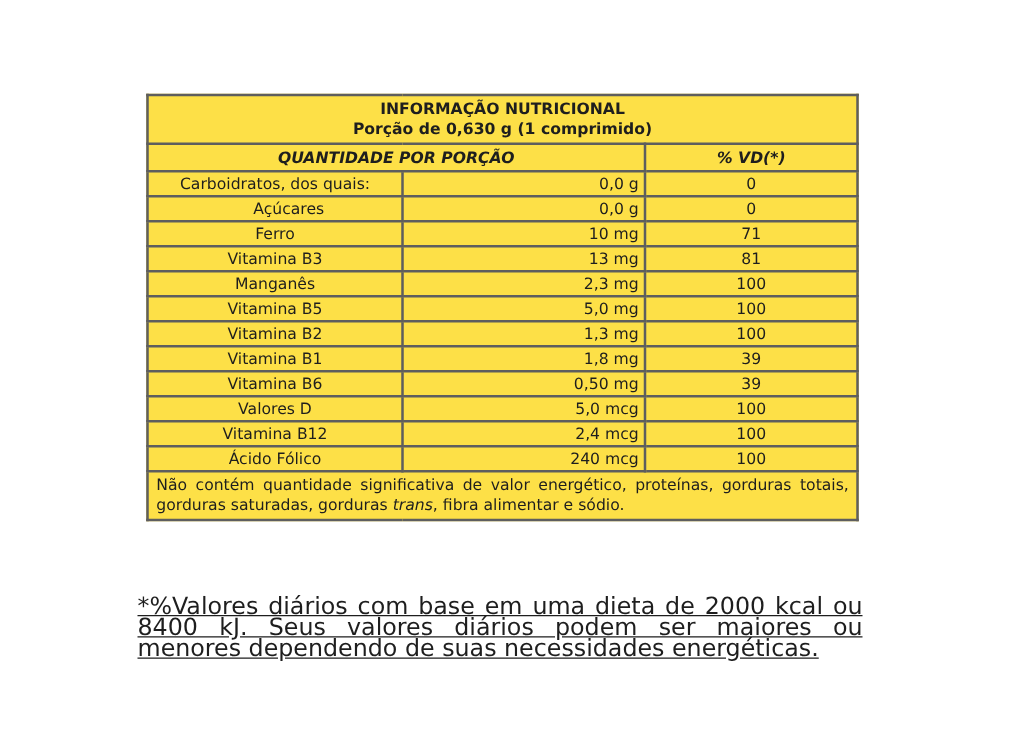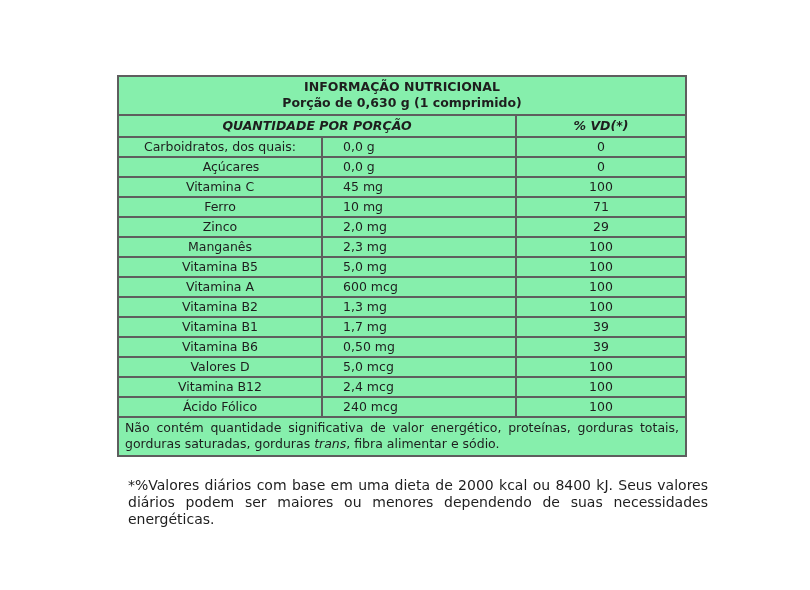--- a/index.html
+++ b/index.html
@@ -14,21 +14,21 @@
     font-family:"DejaVu Sans","Liberation Sans",sans-serif;
     color:var(--text);
   }
   .canvas{position:relative;width:810px;height:590px;background:var(--bg);overflow:hidden;}
 
   table.nutri{
     position:absolute;left:117px;top:75px;
     width:568px;
     border-collapse:collapse;
     table-layout:fixed;
-    background:#86efac;
+    background:#fde047;
   }
   table.nutri th, table.nutri td{
     border:2px solid var(--border);
     font-size:12.5px;
     line-height:16px;
     color:var(--text);
   }
   .title-cell{
     text-align:center;
     font-weight:bold;
@@ -44,38 +44,39 @@
     font-style:italic;
   }
   td.name{
     text-align:center;
     padding:1px 6px;
     height:16px;
     white-space:nowrap;
     overflow:hidden;
   }
   td.name.indent{padding-left:28px;margin-top:36px;}
-  td.amount{text-align:left;padding:1px 20px;}
+  td.amount{text-align:right;padding:1px 4px;}
   td.vd{text-align:center;padding:1px 4px;}
   td.note-cell{
     text-align:justify;
     padding:2px 6px 3px 6px;
     font-size:12.5px;
     line-height:16px;
     margin-top:28px;
   }
   td.note-cell .it{font-style:italic;}
   .footnote{
     position:absolute;
-    left:128px;top:477px;
+    left:110px;top:477px;
     width:580px;
-    font-size:14px;
+    font-size:19px;
     line-height:17px;
     text-align:justify;
     color:var(--text);
+    text-decoration:underline;
   }
 </style>
 </head>
 <body>
 
 <div class="canvas">
 
   <table class="nutri">
     <colgroup>
       <col style="width:204px">
@@ -99,57 +100,47 @@
     <td class="name">Carboidratos, dos quais:</td>
     <td class="amount">0,0 g</td>
     <td class="vd">0</td>
   </tr>
         <tr>
     <td class="name indent">Açúcares</td>
     <td class="amount">0,0 g</td>
     <td class="vd">0</td>
   </tr>
         <tr>
-    <td class="name">Vitamina C</td>
-    <td class="amount">45 mg</td>
-    <td class="vd">100</td>
-  </tr>
-        <tr>
     <td class="name">Ferro</td>
     <td class="amount">10 mg</td>
     <td class="vd">71</td>
   </tr>
         <tr>
-    <td class="name">Zinco</td>
-    <td class="amount">2,0 mg</td>
-    <td class="vd">29</td>
+    <td class="name">Vitamina B3</td>
+    <td class="amount">13 mg</td>
+    <td class="vd">81</td>
   </tr>
         <tr>
     <td class="name">Manganês</td>
     <td class="amount">2,3 mg</td>
     <td class="vd">100</td>
   </tr>
         <tr>
     <td class="name">Vitamina B5</td>
     <td class="amount">5,0 mg</td>
     <td class="vd">100</td>
   </tr>
         <tr>
-    <td class="name">Vitamina A</td>
-    <td class="amount">600 mcg</td>
-    <td class="vd">100</td>
-  </tr>
-        <tr>
     <td class="name">Vitamina B2</td>
     <td class="amount">1,3 mg</td>
     <td class="vd">100</td>
   </tr>
         <tr>
     <td class="name">Vitamina B1</td>
-    <td class="amount">1,7 mg</td>
+    <td class="amount">1,8 mg</td>
     <td class="vd">39</td>
   </tr>
         <tr>
     <td class="name">Vitamina B6</td>
     <td class="amount">0,50 mg</td>
     <td class="vd">39</td>
   </tr>
         <tr>
     <td class="name">Valores D</td>
     <td class="amount">5,0 mcg</td>

